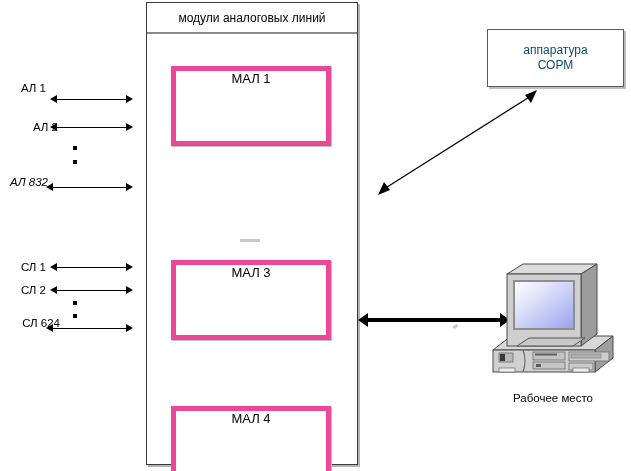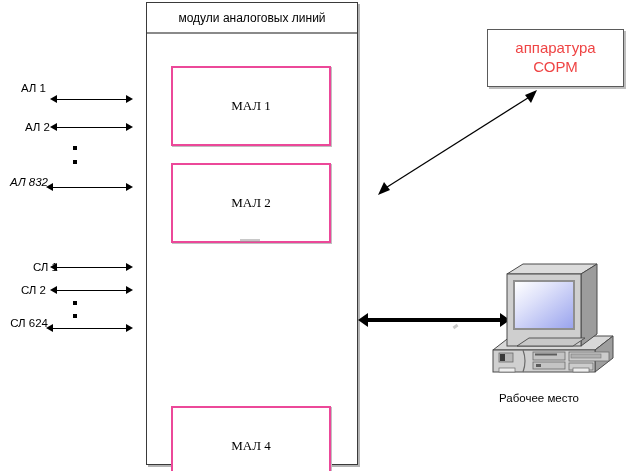--- a/index.html
+++ b/index.html
@@ -47,28 +47,27 @@
     color: #000000;
     white-space: nowrap;
   }
 
   
   .mal-box {
     position: absolute;
     left: 24px;
     width: 160px;
     height: 80px;
-    border: 2px solid #ec4899;
+    border: 5px solid #ec4899;
     box-sizing: border-box;
     background: #ffffff;
     box-shadow: 1px 1px 0 0 #c0c0c0;
     display: flex;
-    align-items: center;
+    align-items: flex-start;
     justify-content: center;
-    font-family: Liberation Serif, serif;
   }
   .mal-label {
     font-size: 13px;
     color: #000000;
     white-space: nowrap;
   }
 
   
   #sorm-box {
     position: absolute;
@@ -80,22 +79,22 @@
     box-sizing: border-box;
     background: #ffffff;
     box-shadow: 2px 2px 0 0 #bdbdbd;
     display: flex;
     flex-direction: column;
     align-items: center;
     justify-content: center;
     line-height: 1.25;
   }
   #sorm-box span {
-    font-size: 15px;
-    color: #ef4444;
+    font-size: 12px;
+    color: #0c4a6e;
     white-space: nowrap;
   }
 
   
   .line-label {
     position: absolute;
     font-size: 11.5px;
     color: #000000;
     white-space: nowrap;
     text-align: right;
@@ -141,21 +140,21 @@
   #pc-arrow .head-l { left: 0; border-right: 10px solid #000000; }
   #pc-arrow .head-r { right: 0; border-left: 10px solid #000000; }
 
   
   #sorm-arrow { position: absolute; left: 370px; top: 85px; width: 175px; height: 115px; }
 
   
   #pc-figure { position: absolute; left: 489px; top: 262px; width: 128px; height: 130px; }
   #pc-caption {
     position: absolute;
-    left: 464px;
+    left: 478px;
     top: 391px;
     width: 150px;
     text-align: center;
     font-size: 11.5px;
     line-height: 1.25;
     color: #000000;
   }
   #pc-caption span { display: block; white-space: nowrap; }
 
   
@@ -168,80 +167,80 @@
 
   <div>
 
     <div class="line-label" style="left:0px; top:82px; width:46px;">АЛ  1</div>
     <div class="harrow" style="left:50px; top:94px; width:83px;">
       <div class="head-l"></div>
       <div class="shaft"></div>
       <div class="head-r"></div>
     </div>
 
-    <div class="line-label" style="left:4px; top:121px; width:46px;">АЛ 2</div>
+    <div class="line-label" style="left:12px; top:121px; width:46px;">АЛ 2</div>
     <div class="harrow" style="left:50px; top:122px; width:83px;">
       <div class="head-l"></div>
       <div class="shaft"></div>
       <div class="head-r"></div>
     </div>
 
     <div class="dot" style="left:73px; top:146px;"></div>
     <div class="dot" style="left:73px; top:160px;"></div>
 
     <div class="line-label" style="left:0px; top:176px; width:48px;font-style:italic;">АЛ 832</div>
     <div class="harrow" style="left:46px; top:182px; width:87px;">
       <div class="head-l"></div>
       <div class="shaft"></div>
       <div class="head-r"></div>
     </div>
   </div>
 
   <div>
 
-    <div class="line-label" style="left:0px; top:261px; width:46px;margin-left:12px;">СЛ 1</div>
+    <div class="line-label" style="left:0px; top:261px; width:46px;">СЛ 1</div>
     <div class="harrow" style="left:50px; top:262px; width:83px;">
       <div class="head-l"></div>
       <div class="shaft"></div>
       <div class="head-r"></div>
     </div>
 
     <div class="line-label" style="left:0px; top:284px; width:46px;text-align:right;">СЛ 2</div>
     <div class="harrow" style="left:50px; top:285px; width:83px;">
       <div class="head-l"></div>
       <div class="shaft"></div>
       <div class="head-r"></div>
     </div>
 
     <div class="dot" style="left:73px; top:301px;"></div>
     <div class="dot" style="left:73px; top:314px;"></div>
 
-    <div class="line-label" style="left:0px; top:317px; width:48px;">СЛ 624</div>
+    <div class="line-label" style="left:12px; top:317px; width:48px;">СЛ 624</div>
     <div class="harrow" style="left:46px; top:323px; width:87px;">
       <div class="head-l"></div>
       <div class="shaft"></div>
       <div class="head-r"></div>
     </div>
   </div>
 
   <div id="cabinet">
     <div id="cabinet-header">
       <div id="cabinet-header-label">модули аналоговых линий</div>
     </div>
 
     <div class="mal-box" style="top:63px;">
       <div class="mal-label">МАЛ  1</div>
     </div>
 
-    <div class="mal-box" style="top:160px;">
-      <div class="mal-label">МАЛ 2</div>
-    </div>
 
     <div class="artifact" style="left:93px; top:236px; width:20px; height:3px;"></div>
 
+    <div class="mal-box" style="top:257px;">
+      <div class="mal-label">МАЛ 3</div>
+    </div>
 
     <div class="mal-box" style="top:357px;margin-top:46px;">
       <div class="mal-label">МАЛ 4</div>
     </div>
   </div>
 
   <div id="sorm-box">
     <span>аппаратура</span>
     <span>СОРМ</span>
   </div>

